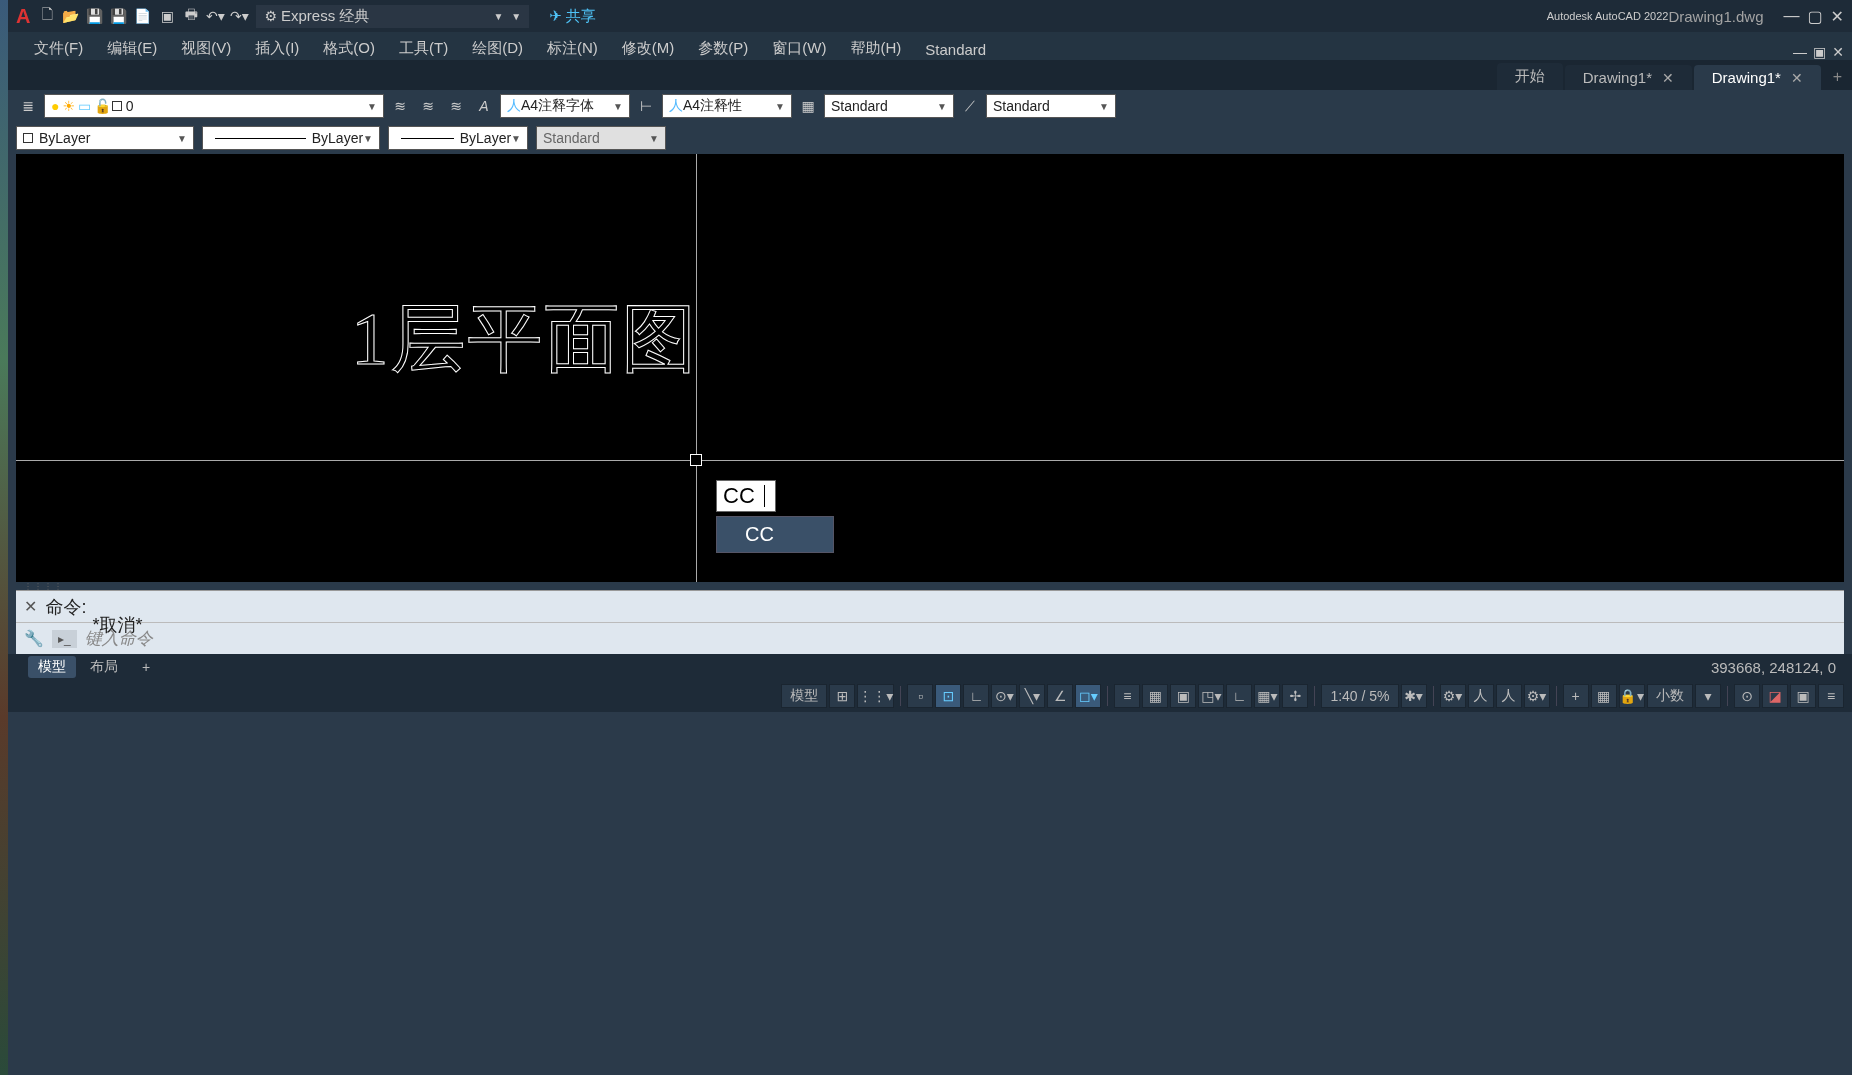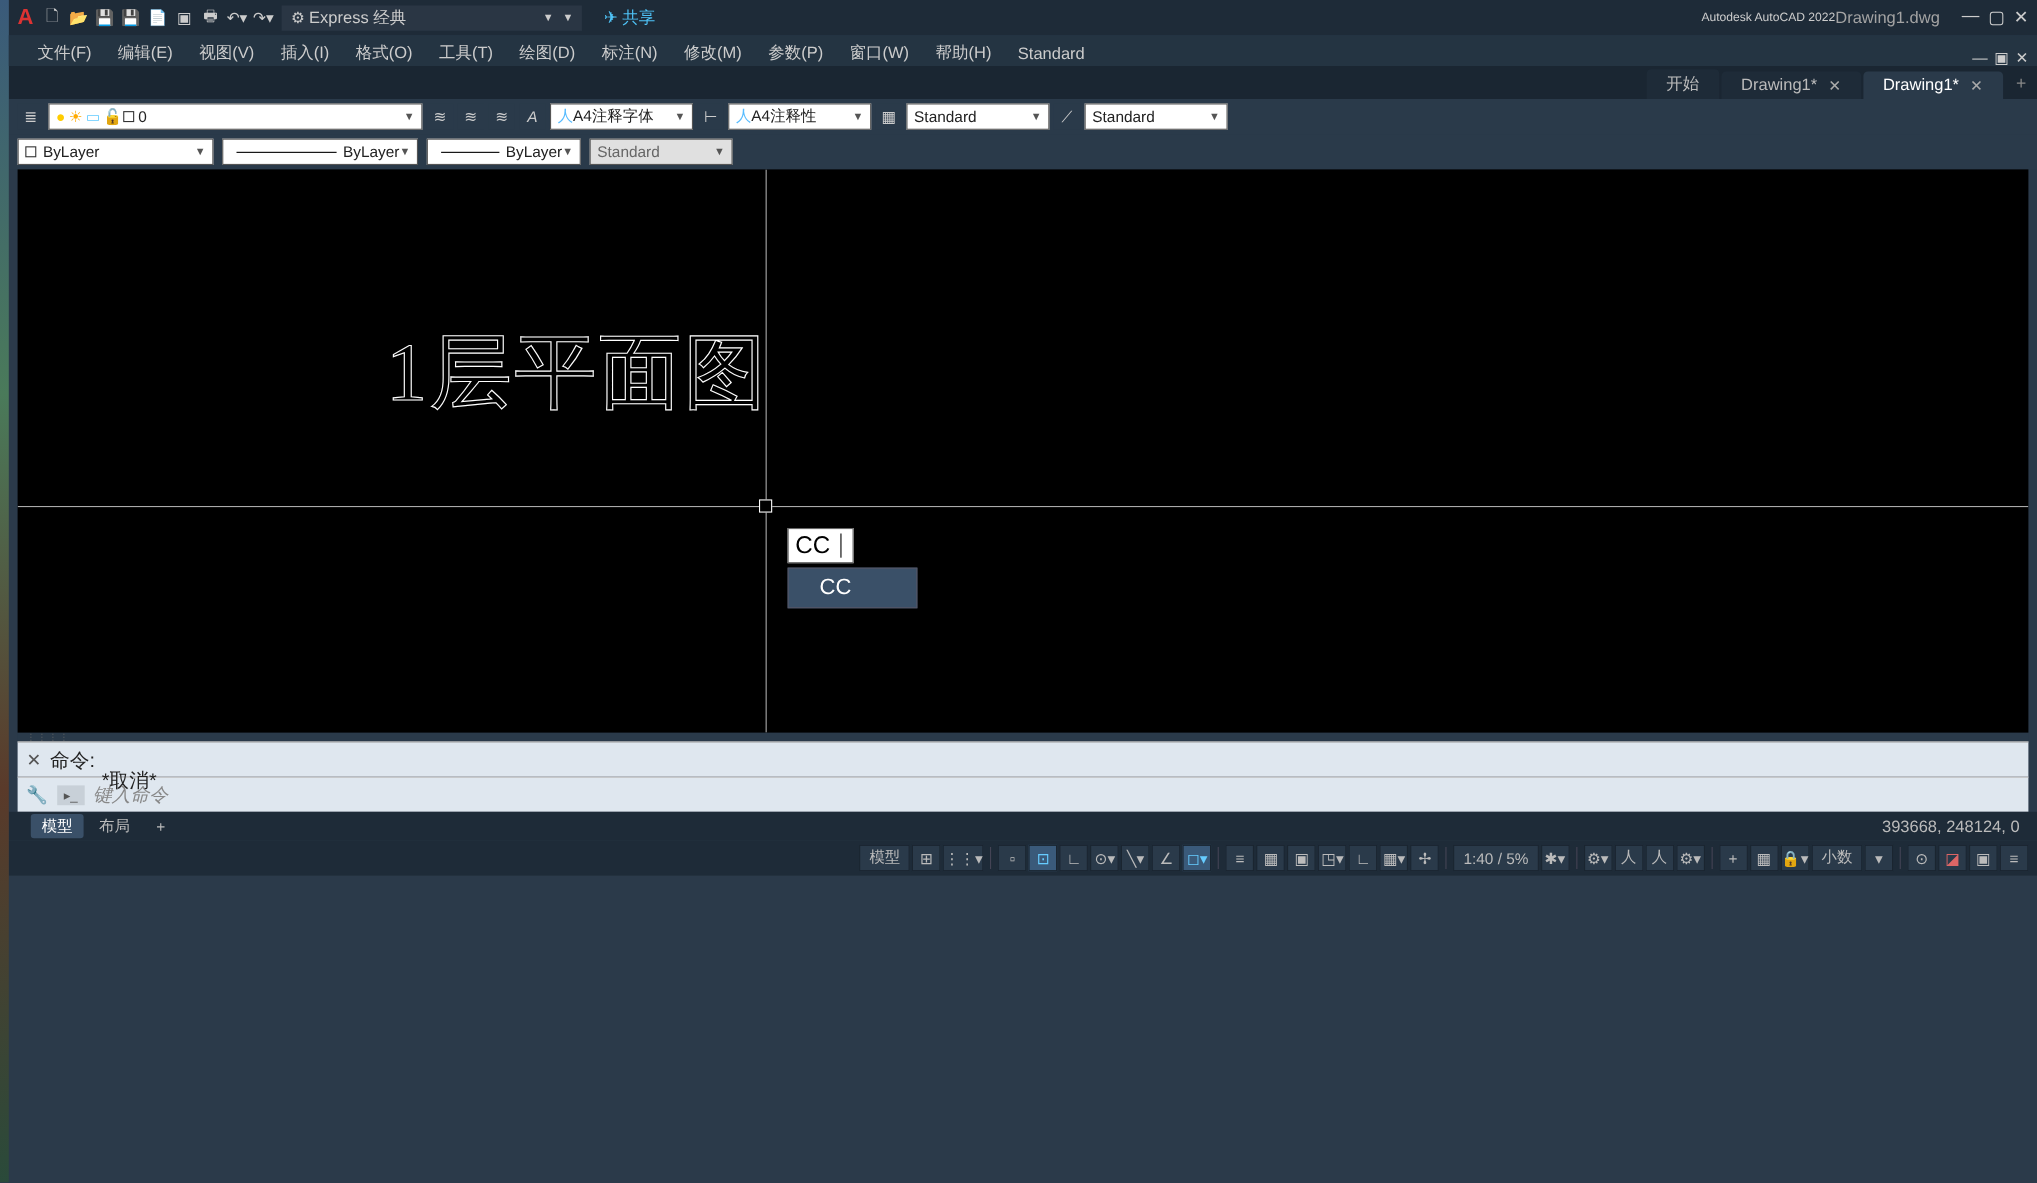--- a/index.html
+++ b/index.html
@@ -44,21 +44,21 @@
 .icon-blue { color:#5bf; }
 
 .ribbon2 { background:#2a3a4a; padding:4px 8px; display:flex; align-items:flex-end; gap:8px; }
 .prop-combo { background:#fff; height:24px; display:flex; align-items:center; padding:0 6px; font-size:14px; color:#222; border:1px solid #555; width:178px; }
 .prop-combo .sw { width:10px; height:10px; border:1px solid #333; margin-right:6px; }
 .prop-combo .line { flex:1; border-top:1px solid #000; margin:0 6px; }
 .prop-combo .arrow { margin-left:auto; font-size:10px; color:#555; }
 .prop-combo.gray { background:#e0e0e0; color:#666; width:130px; }
 
 
-.canvas { position:relative; background:#000; height:512px; margin:0 8px; overflow:hidden; }
+.canvas { position:relative; background:#000; height:428px; margin:0 8px; overflow:hidden; }
 .crosshair-h { position:absolute; top:306px; left:0; right:0; border-top:1px solid #aaa; }
 .crosshair-v { position:absolute; left:680px; top:0; bottom:0; border-left:1px solid #aaa; }
 .pickbox { position:absolute; left:674px; top:300px; width:12px; height:12px; border:1px solid #fff; background:#000; }
 .drawing-text { position:absolute; left:335px; top:135px; font-size:75px; color:#fff; font-family:"SimSun",serif; letter-spacing:2px; text-shadow:0 0 1px #000, 0 0 2px #000; -webkit-text-stroke:1px #fff; -webkit-text-fill-color:#000; }
 
 .dyn-input { position:absolute; left:700px; top:326px; width:60px; height:32px; background:#fff; color:#000; font-size:22px; padding:2px 6px; font-family:Arial; border:1px solid #666; }
 .dyn-input::after { content:""; position:absolute; right:10px; top:4px; bottom:4px; border-right:1px solid #000; animation:blink 1s infinite; }
 .autocomplete { position:absolute; left:700px; top:362px; width:118px; background:#3a5068; color:#fff; font-size:20px; padding:6px 28px; border:1px solid #556; }
 
 

